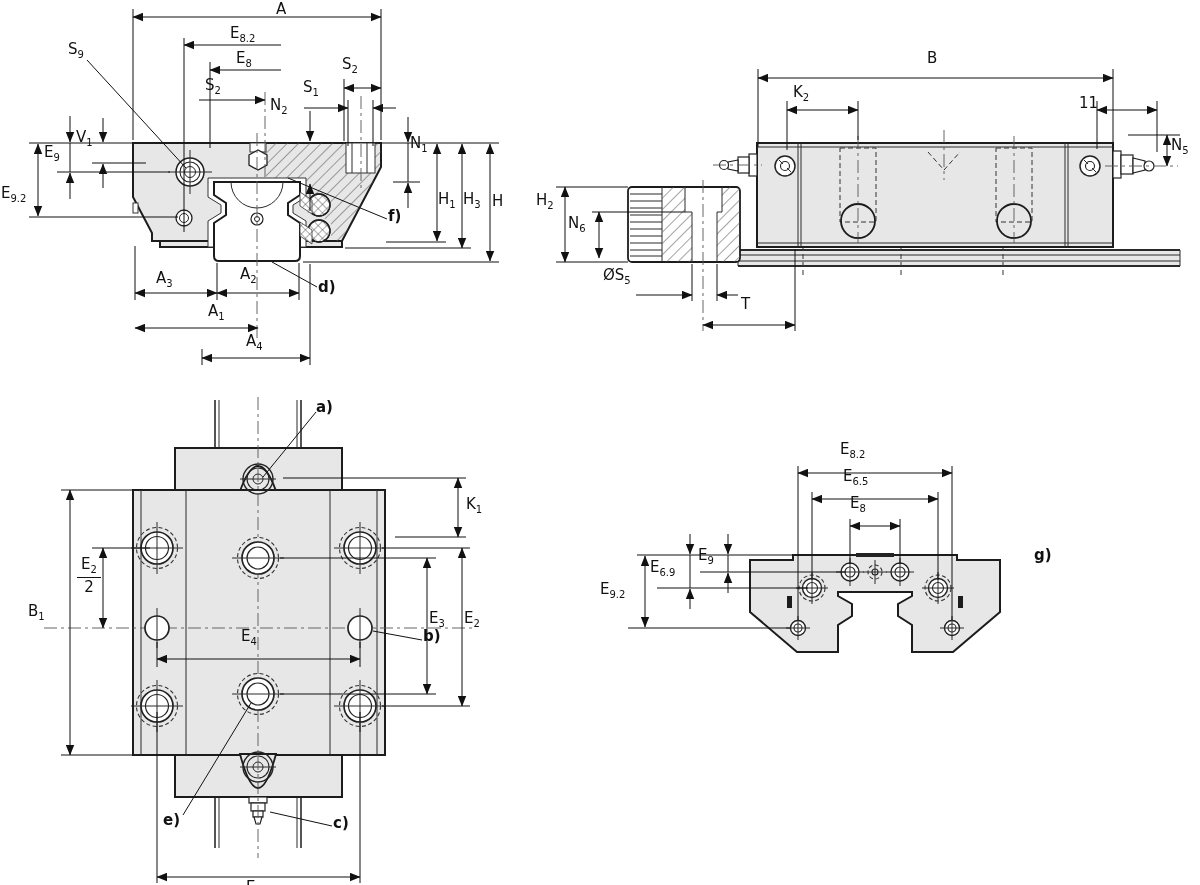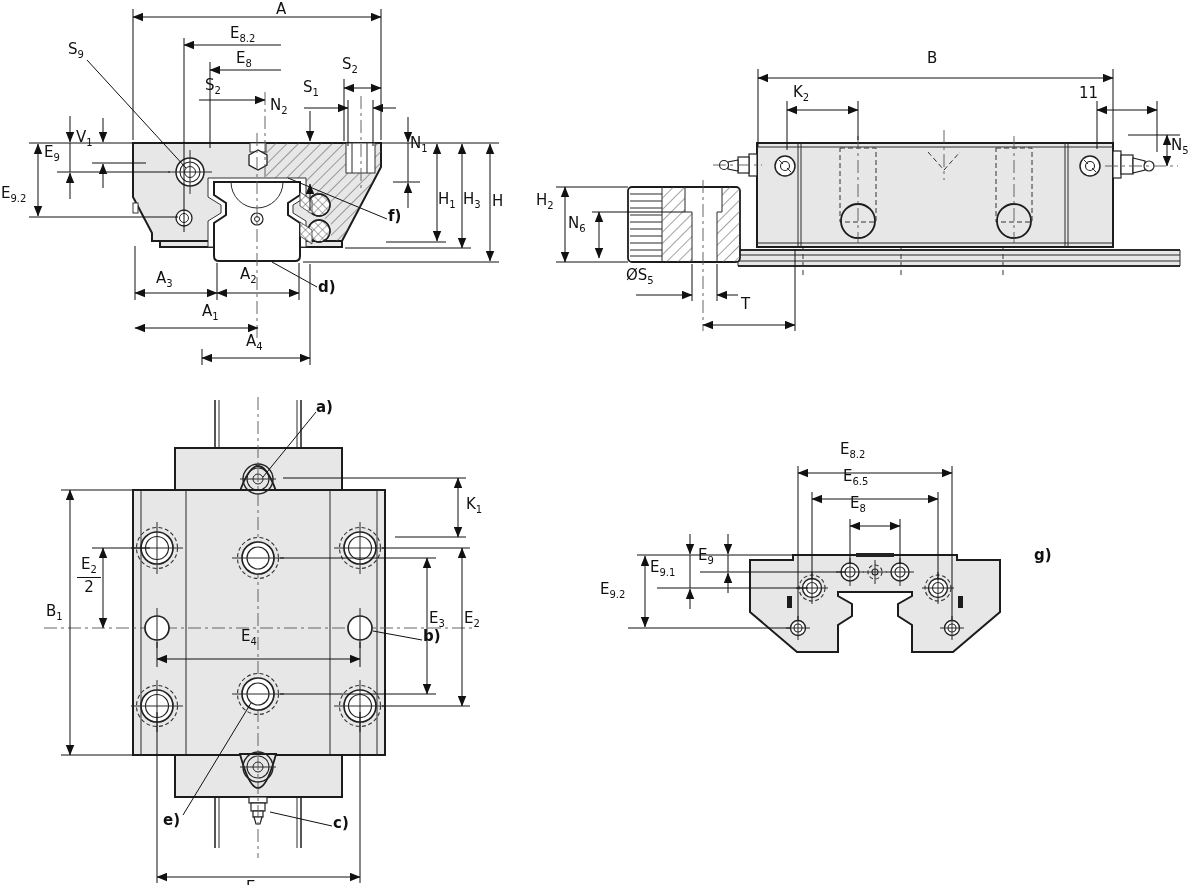--- a/index.html
+++ b/index.html
@@ -431,51 +431,51 @@
 <div class="lbl" style="left:410px;top:136px"><span>N</span><sub>1</sub></div>
 <div class="lbl" style="left:68px;top:42px"><span>S</span><sub>9</sub></div>
 <div class="lbl" style="left:1px;top:186px"><span>E</span><sub>9.2</sub></div>
 <div class="lbl" style="left:44px;top:145px"><span>E</span><sub>9</sub></div>
 <div class="lbl" style="left:76px;top:130px"><span>V</span><sub>1</sub></div>
 <div class="lbl" style="left:438px;top:192px"><span>H</span><sub>1</sub></div>
 <div class="lbl" style="left:463px;top:192px"><span>H</span><sub>3</sub></div>
 <div class="lbl" style="left:492px;top:194px"><span>H</span></div>
 <div class="lbl" style="left:156px;top:271px"><span>A</span><sub>3</sub></div>
 <div class="lbl" style="left:240px;top:267px"><span>A</span><sub>2</sub></div>
-<div class="lbl" style="left:202px;top:304px"><span>A</span><sub>1</sub></div>
+<div class="lbl" style="left:208px;top:304px"><span>A</span><sub>1</sub></div>
 <div class="lbl" style="left:246px;top:334px"><span>A</span><sub>4</sub></div>
 <div class="lbl bold" style="left:318px;top:280px"><span>d)</span></div>
 <div class="lbl bold" style="left:388px;top:209px"><span>f)</span></div>
 
 <div class="lbl" style="left:927px;top:51px"><span>B</span></div>
 <div class="lbl" style="left:793px;top:85px"><span>K</span><sub>2</sub></div>
-<div class="lbl" style="left:1079px;top:86px"><span>11</span></div>
+<div class="lbl" style="left:1079px;top:96px"><span>11</span></div>
 <div class="lbl" style="left:1171px;top:138px"><span>N</span><sub>5</sub></div>
 <div class="lbl" style="left:536px;top:193px"><span>H</span><sub>2</sub></div>
 <div class="lbl" style="left:568px;top:216px"><span>N</span><sub>6</sub></div>
-<div class="lbl" style="left:626px;top:268px"><span>ØS</span><sub>5</sub></div>
+<div class="lbl" style="left:603px;top:268px"><span>ØS</span><sub>5</sub></div>
 <div class="lbl" style="left:741px;top:297px"><span>T</span></div>
 
 <div class="lbl bold" style="left:316px;top:400px"><span>a)</span></div>
 <div class="lbl" style="left:466px;top:497px"><span>K</span><sub>1</sub></div>
-<div class="lbl" style="left:46px;top:604px"><span>B</span><sub>1</sub></div>
+<div class="lbl" style="left:28px;top:604px"><span>B</span><sub>1</sub></div>
 <div class="lbl frac" style="left:74px;top:557px">
   <span class="fr-top"><span>E</span><sub>2</sub></span>
   <span class="fr-bar"></span>
   <span class="fr-bot">2</span>
 </div>
 <div class="lbl" style="left:429px;top:611px"><span>E</span><sub>3</sub></div>
 <div class="lbl" style="left:464px;top:611px"><span>E</span><sub>2</sub></div>
 <div class="lbl" style="left:241px;top:629px"><span>E</span><sub>4</sub></div>
 <div class="lbl bold" style="left:423px;top:629px"><span>b)</span></div>
 <div class="lbl bold" style="left:163px;top:813px"><span>e)</span></div>
 <div class="lbl bold" style="left:333px;top:816px"><span>c)</span></div>
 <div class="lbl" style="left:246px;top:880px"><span>E</span><sub>1</sub></div>
 
 <div class="lbl" style="left:840px;top:442px"><span>E</span><sub>8.2</sub></div>
 <div class="lbl" style="left:843px;top:469px"><span>E</span><sub>6.5</sub></div>
 <div class="lbl" style="left:850px;top:496px"><span>E</span><sub>8</sub></div>
 <div class="lbl" style="left:600px;top:582px"><span>E</span><sub>9.2</sub></div>
-<div class="lbl" style="left:650px;top:560px"><span>E</span><sub>9.1</sub></div>
+<div class="lbl" style="left:650px;top:560px"><span>E</span><sub>6.9</sub></div>
 <div class="lbl" style="left:698px;top:548px"><span>E</span><sub>9</sub></div>
 <div class="lbl bold" style="left:1034px;top:548px"><span>g)</span></div>
 
 </div>
 
 </body></html>

